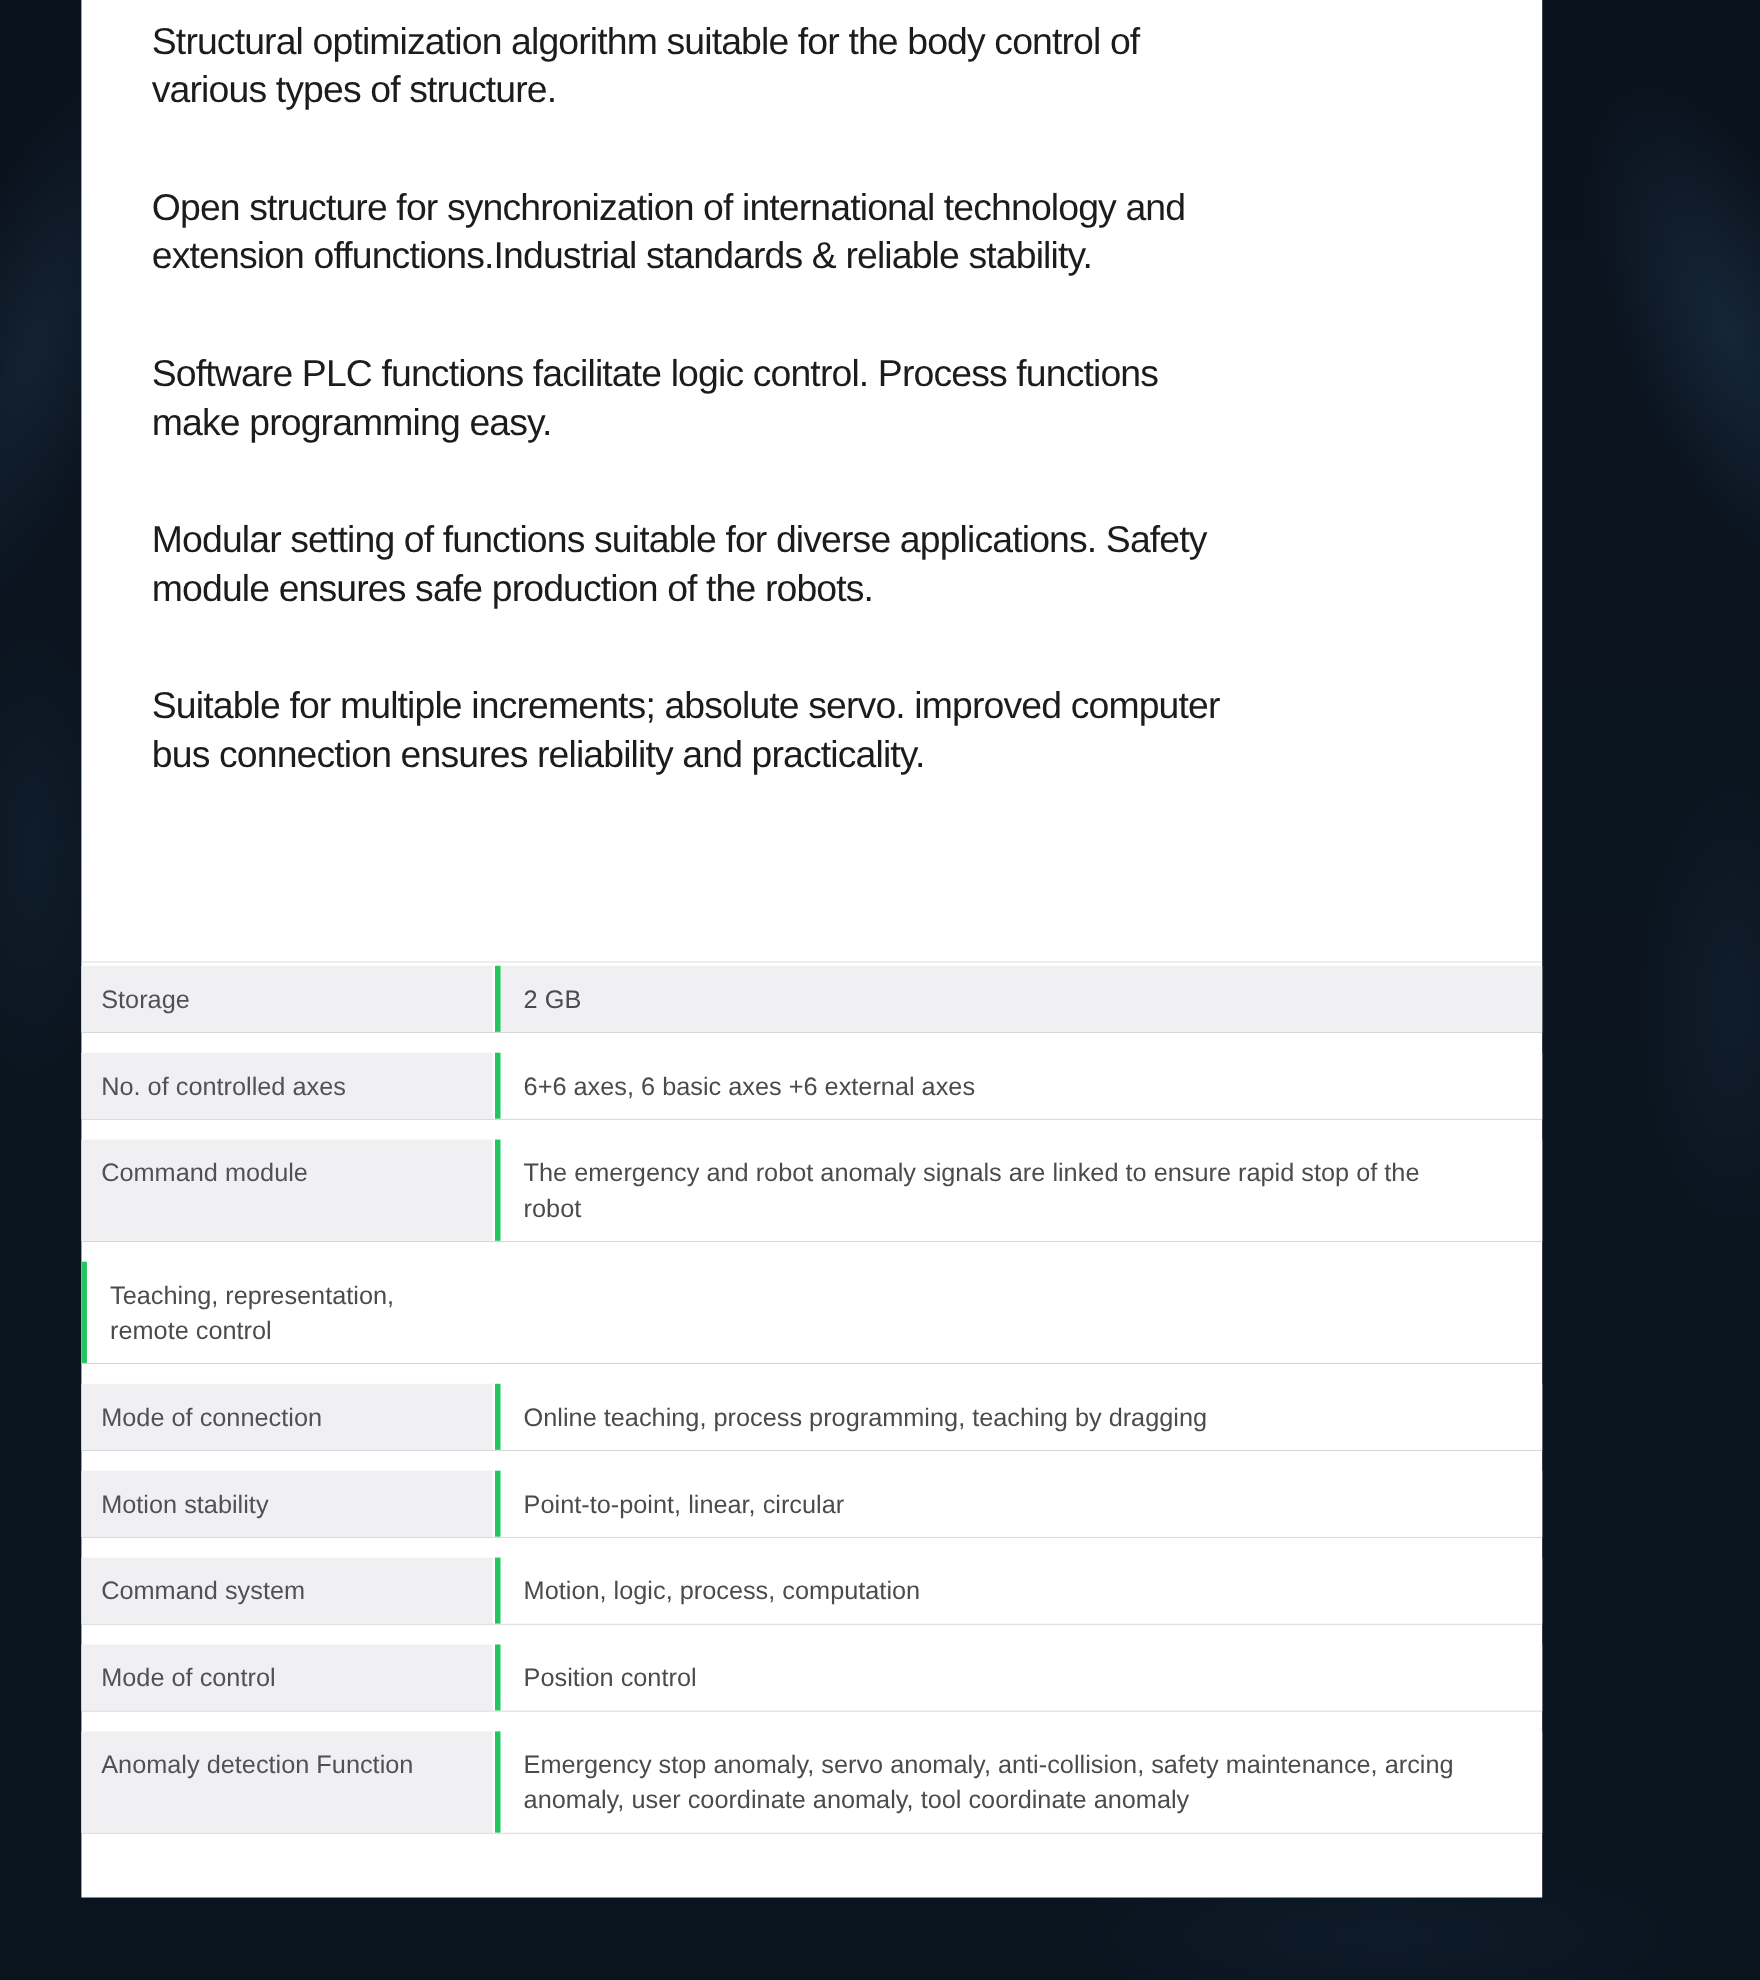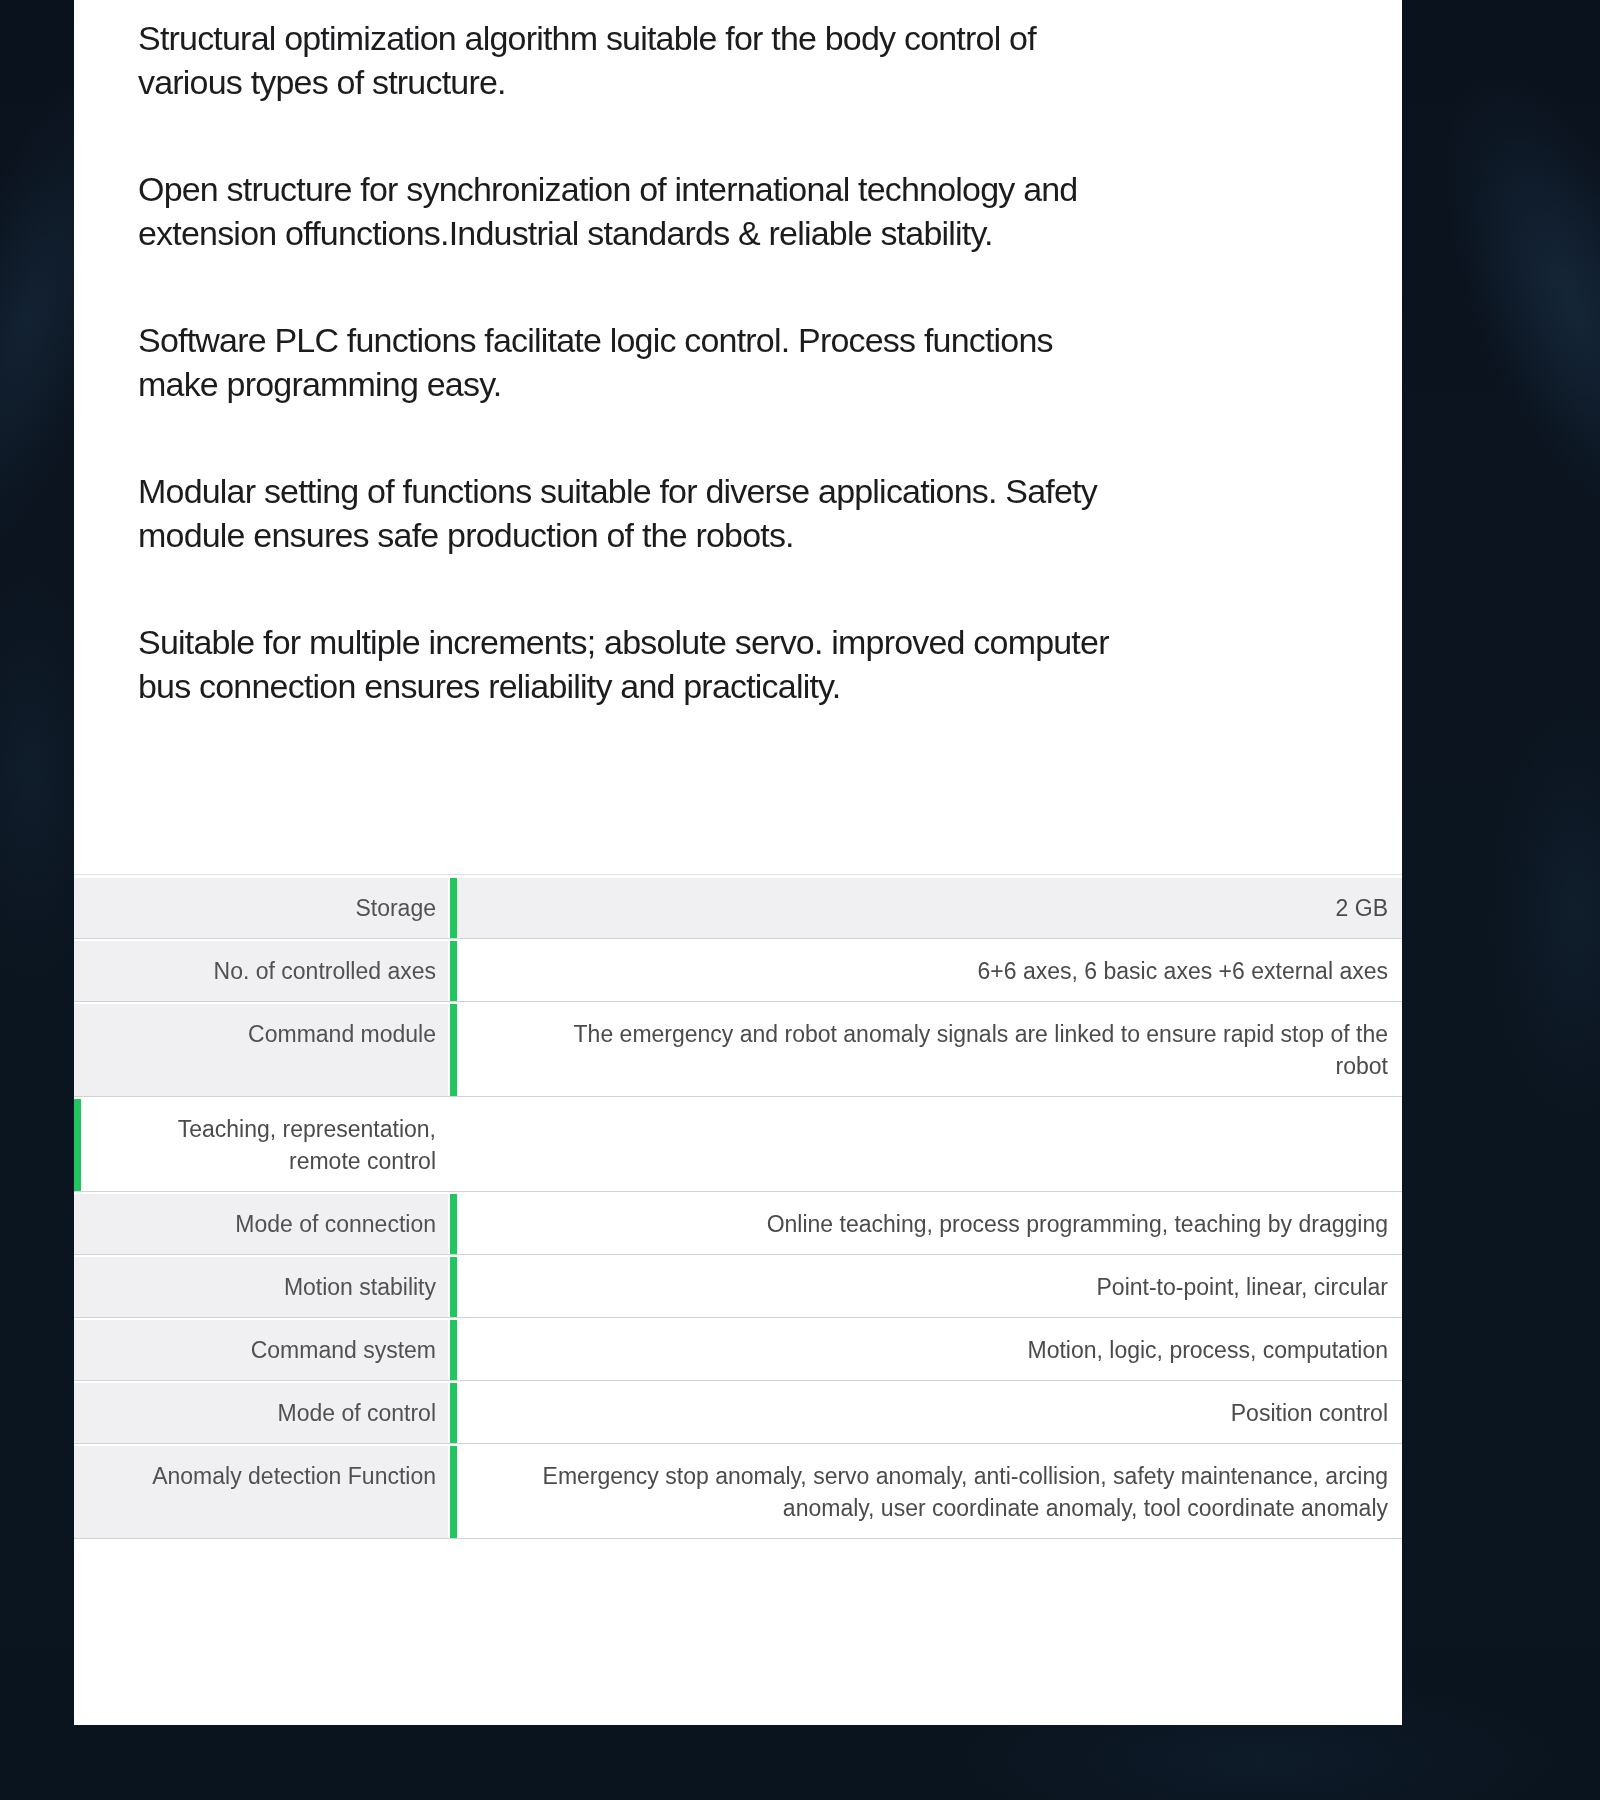--- a/index.html
+++ b/index.html
@@ -48,34 +48,34 @@
   .feature-paragraph:last-child{margin-bottom:0;}
 
   
   .spec-section{
     margin-top:166px;
     border-top:1px solid #e0e1e4;
     padding-top:3px;
   }
   .spec-row{
     display:grid;grid-template-columns:376px 1fr;
-    border-bottom:1px solid #d2d3d7;margin-bottom:2px;text-align:right;
+    border-bottom:1px solid #d2d3d7;margin-bottom:18px;
   }
   .spec-cell{
     font-size:23px;line-height:32px;white-space:pre-line;
   }
   .cell-label{
     background:#f0f0f3;color:#515154;
     padding:14px 12px 14px 18px;
     border-right:2px solid #ffffff;
   }
   .cell-value{
     background:#ffffff;color:#4b4b4e;
     padding:14px 14px 14px 21px;
-    border-left:7px solid #22c55e;
+    border-left:5px solid #22c55e;
   }
   .spec-row:first-child .cell-value{background:#f0f0f3;}
 </style>
 </head>
 <body>
 
 <div class="bg-blob blob-left-top"></div>
 <div class="bg-blob blob-left-mid"></div>
 <div class="bg-blob blob-right-top"></div>
 <div class="bg-blob blob-right-mid"></div>

